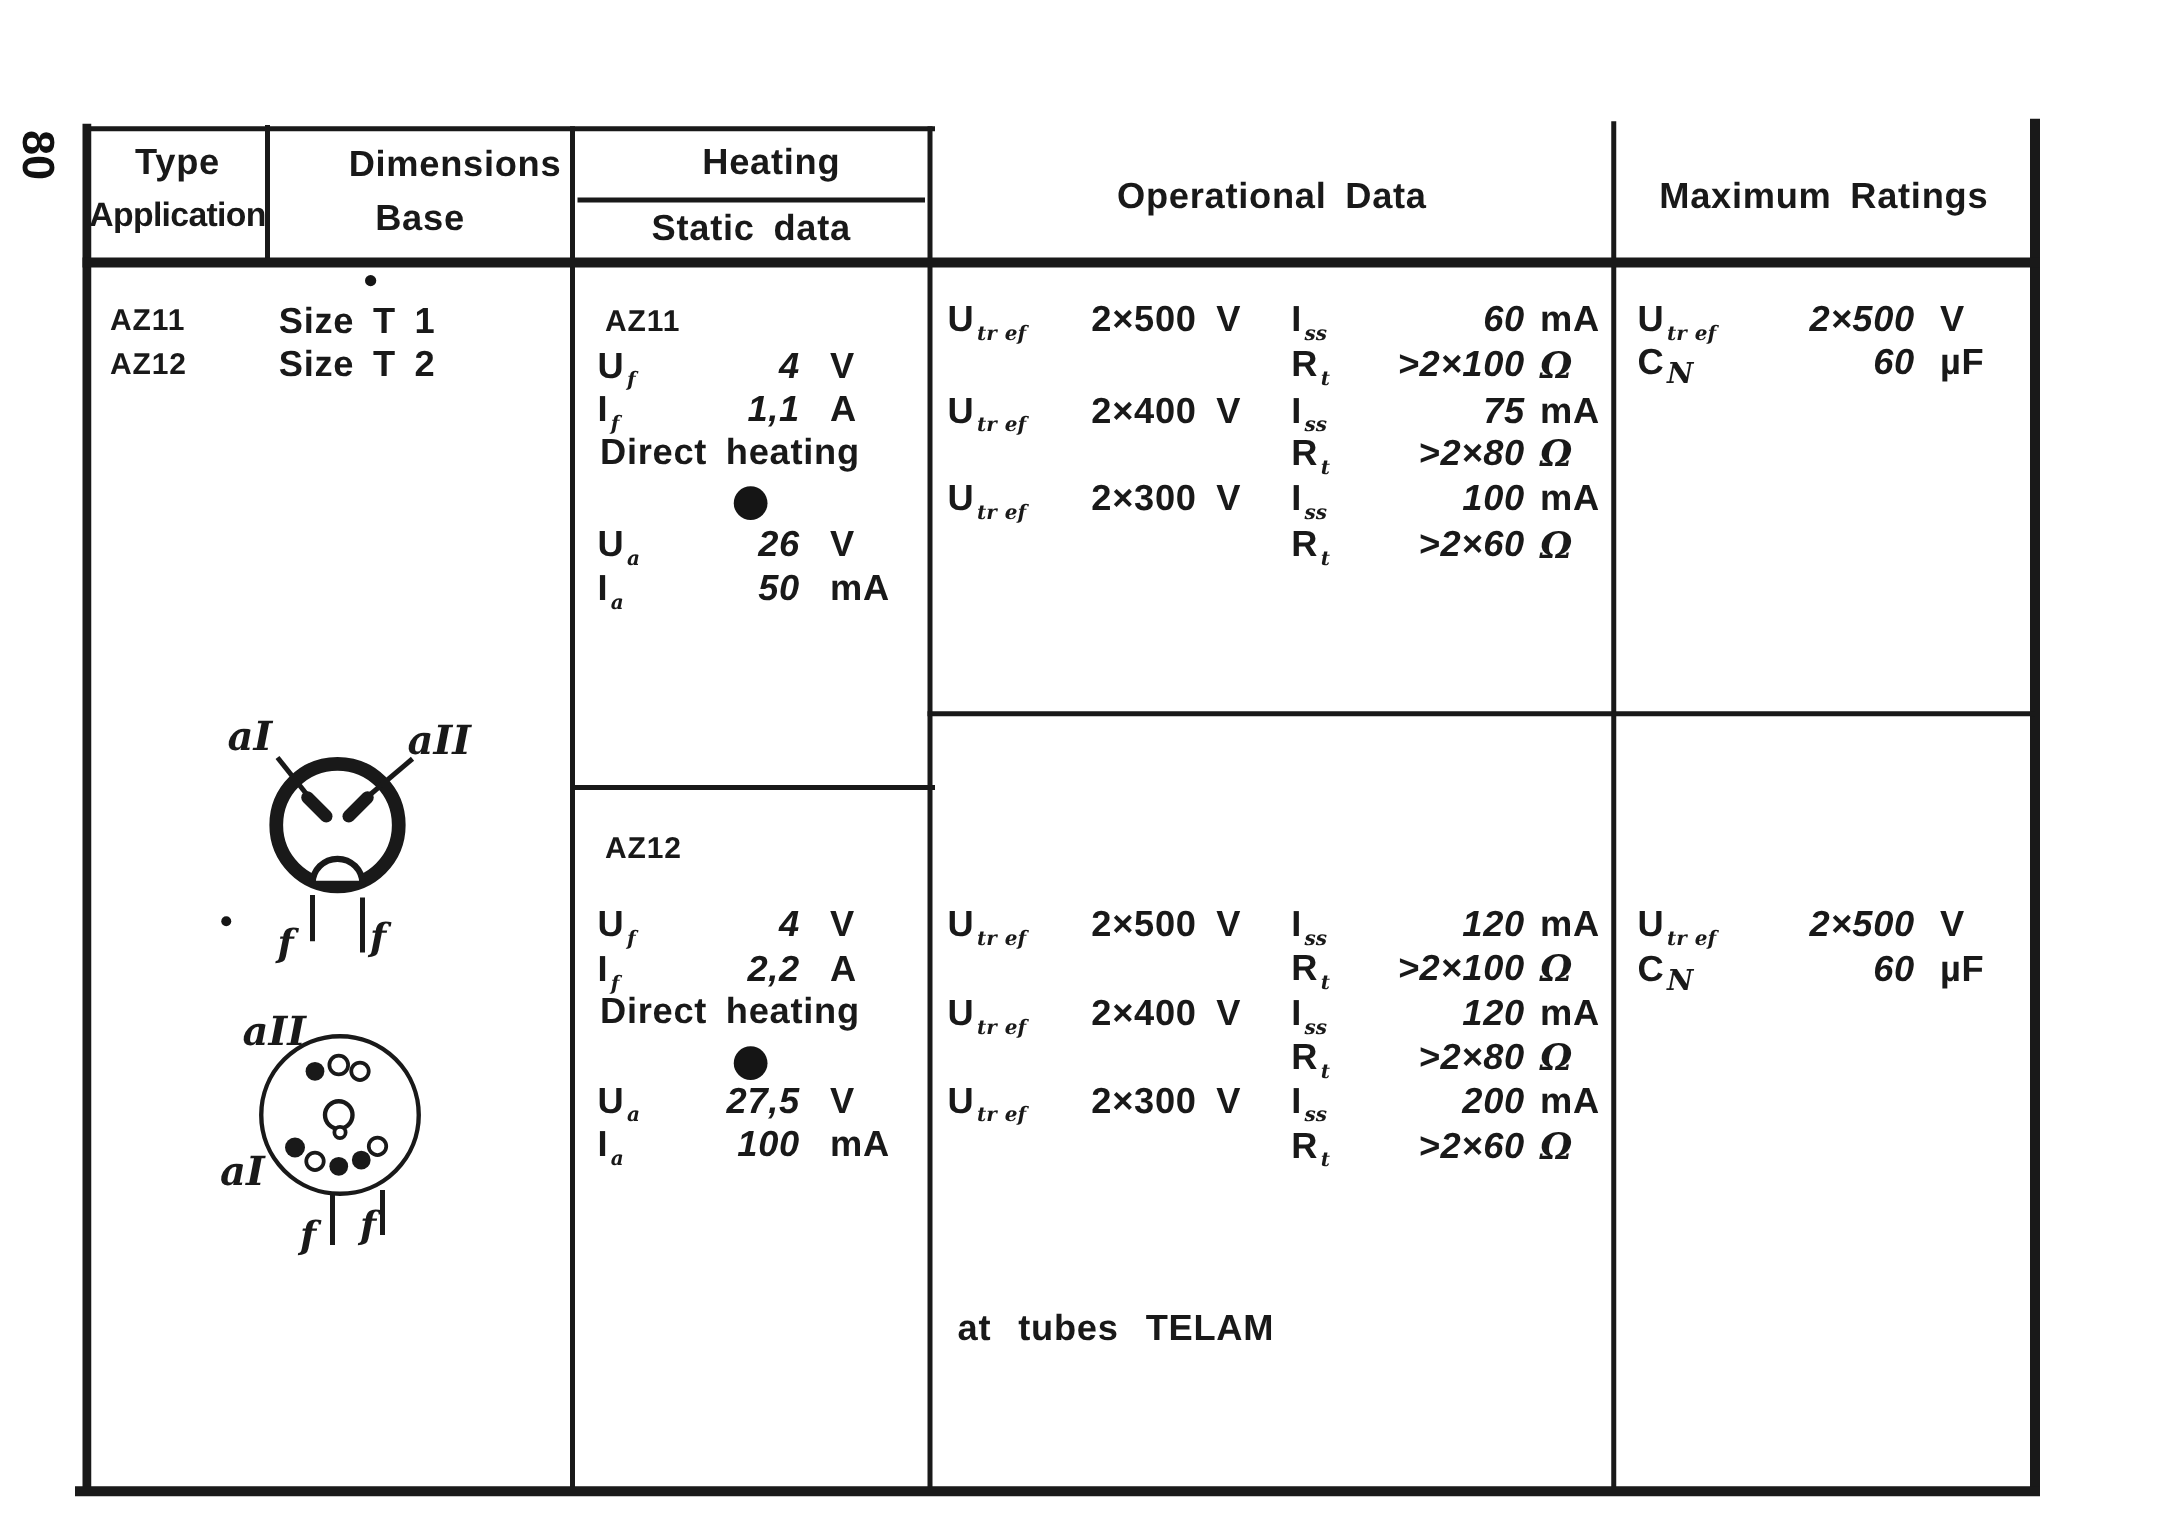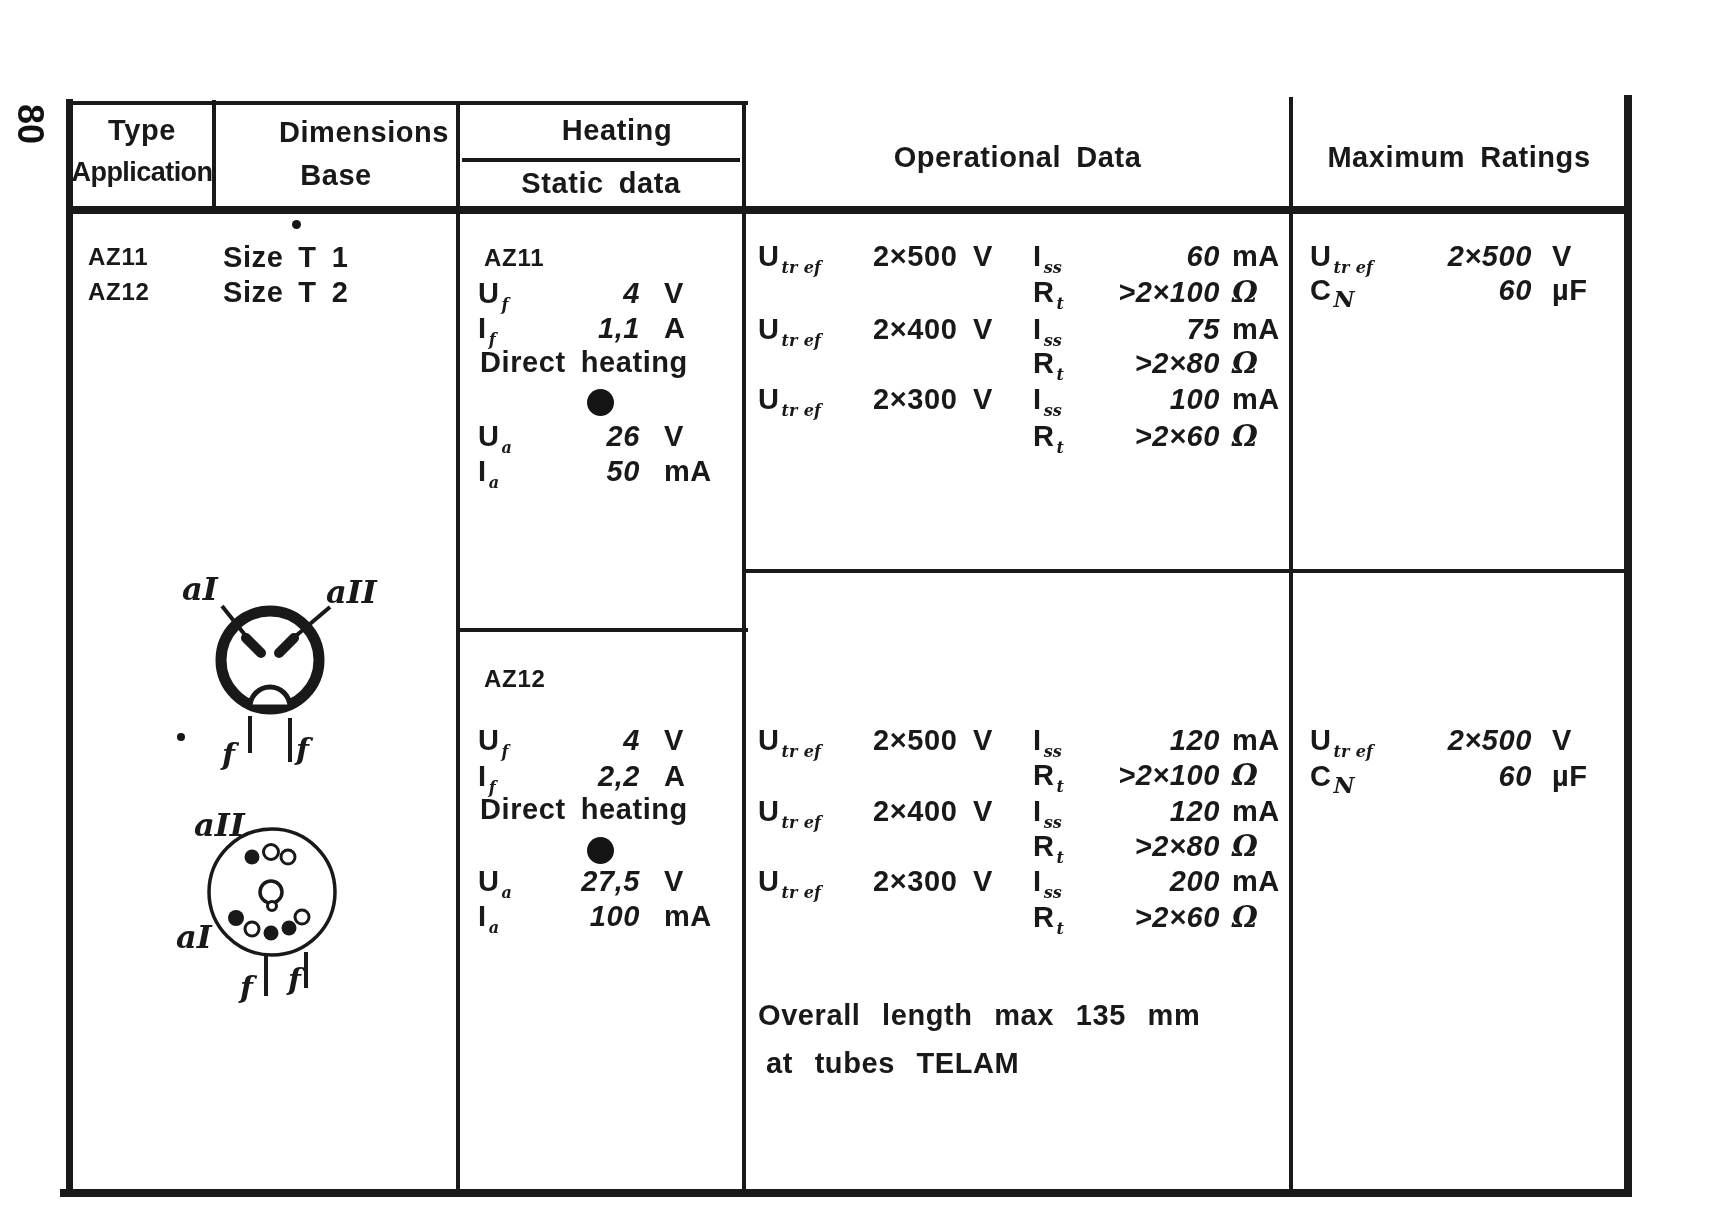--- a/index.html
+++ b/index.html
@@ -185,21 +185,20 @@
   <div class="t" style="left:873px;top:864px;">2×300</div>
   <div class="t" style="left:973px;top:864px;">V</div>
   <div class="t" style="left:1033px;top:864px;"><span>I</span><span class="sb">ss</span></div>
   <div class="t rt" style="left:1050px;top:864px;width:170px;">200</div>
   <div class="t" style="left:1232px;top:864px;">mA</div>
 
   <div class="t" style="left:1033px;top:900px;"><span>R</span><span class="sb">t</span></div>
   <div class="t rt" style="left:1050px;top:900px;width:170px;">&gt;2×60</div>
   <div class="t ohm" style="left:1232px;top:900px;"><span class="omg">Ω</span></div>
 
-  <div class="t" style="left:758px;top:998px;word-spacing:.45em;">Overall length max 135 mm</div>
   <div class="t" style="left:766px;top:1046px;word-spacing:.45em;">at tubes TELAM</div>
 
   <div class="t" style="left:1310px;top:239px;"><span>U</span><span class="sb">tr ef</span></div>
   <div class="t rt" style="left:1400px;top:239px;width:132px;">2×500</div>
   <div class="t" style="left:1552px;top:239px;">V</div>
   <div class="t" style="left:1310px;top:273px;"><span>C</span><span class="sb sbb">N</span></div>
   <div class="t rt" style="left:1400px;top:273px;width:132px;">60</div>
   <div class="t" style="left:1552px;top:273px;">µF</div>
 
   <div class="t" style="left:1310px;top:723px;"><span>U</span><span class="sb">tr ef</span></div>

